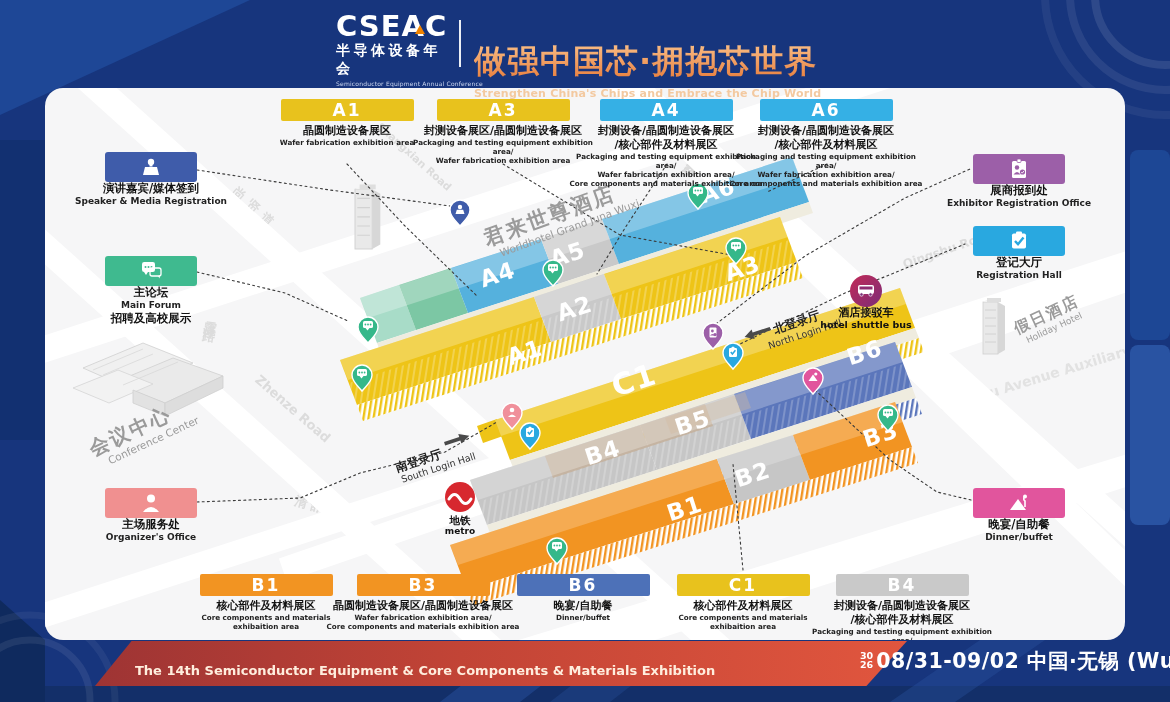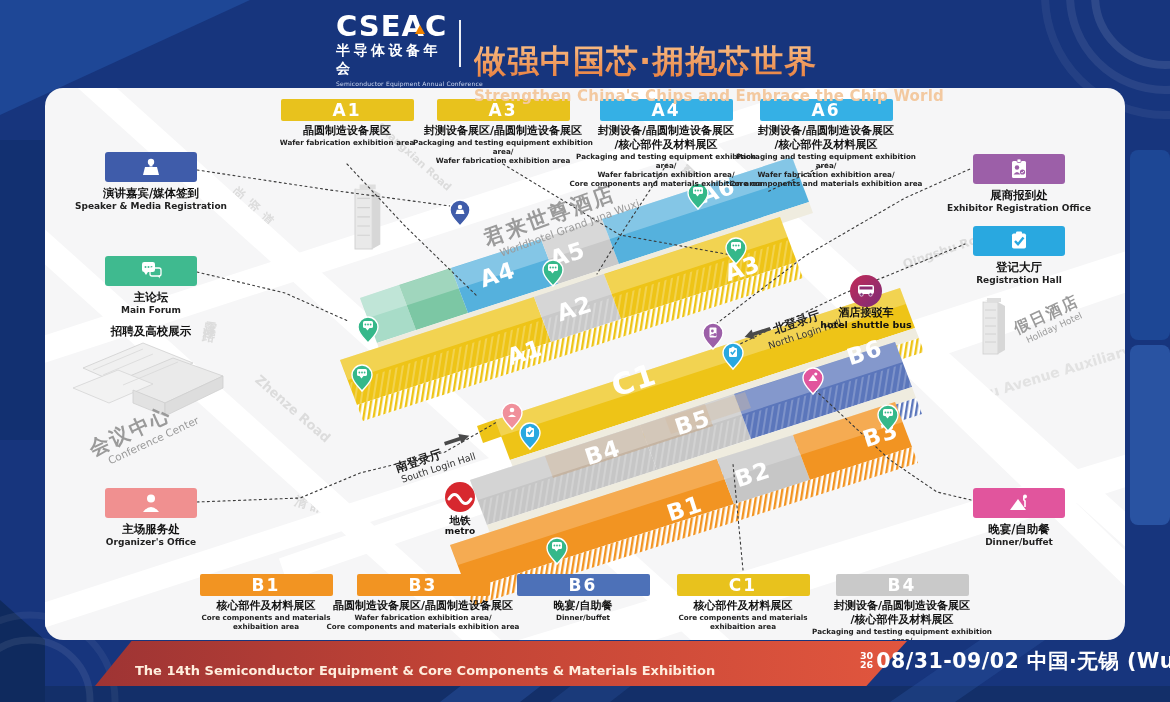--- a/index.html
+++ b/index.html
@@ -14,21 +14,21 @@
   .logo .tri{position:absolute;left:79px;top:14px;width:0;height:0;
              border-left:5px solid transparent;border-right:5px solid transparent;
              border-bottom:9px solid #f08300;}
   .logo .cn{font-size:14px;font-weight:700;letter-spacing:3.5px;margin-top:1px;}
   .logo .en{font-size:6px;color:#cdd8f0;letter-spacing:.2px;margin-top:2px;white-space:nowrap;}
   .hdr-divider{position:absolute;left:459px;top:20px;width:2px;height:47px;background:rgba(255,255,255,.92);z-index:5;}
   .slogan{position:absolute;left:474px;top:12px;z-index:5;}
   .slogan .cn{font-size:32px;font-weight:800;letter-spacing:1px;color:#ef9050;
               background:linear-gradient(180deg,#f9bc84 10%,#e87f3e 90%);
               -webkit-background-clip:text;background-clip:text;margin-top:28px;-webkit-text-fill-color:transparent;}
-  .slogan .en{font-size:15px;font-weight:600;color:#f3c9a0;margin-top:3px;letter-spacing:.2px;}
+  .slogan .en{font-size:11px;font-weight:600;color:#f3c9a0;margin-top:3px;letter-spacing:.2px;}
 
   
   .panel{position:absolute;left:45px;top:88px;width:1080px;height:552px;background:#f6f6f7;
          border-radius:18px;overflow:hidden;z-index:3;}
   .roadlbl{position:absolute;color:#dcdcdc;font-weight:700;white-space:nowrap;transform-origin:left top;z-index:1;}
   .roadlbl.vert{writing-mode:vertical-rl;}
   .mapsvg{position:absolute;left:0;top:0;z-index:2;}
 
   
   .badge{position:absolute;width:200px;text-align:center;z-index:4;}
@@ -36,21 +36,21 @@
               font-size:17px;font-weight:800;line-height:22px;letter-spacing:2px;}
   .badge .cn{font-size:11px;font-weight:700;color:#121212;margin-top:3px;line-height:1.25;}
   .badge .en{font-size:7.2px;font-weight:600;color:#222;line-height:1.25;}
   .c-yellow{background:#e8c21d;} .c-skyblue{background:#35b0e5;}
   .c-orange{background:#f29422;} .c-blue{background:#4d71b8;} .c-gray{background:#c9c9c9;}
 
   
   .legend{position:absolute;width:160px;text-align:center;z-index:4;}
   .legend .lbox{width:92px;height:30px;margin:0 auto;border-radius:3px;
                 display:flex;align-items:center;justify-content:center;}
-  .legend .cn{font-size:11.5px;font-weight:700;color:#121212;margin-top:5px;line-height:1.2;}
+  .legend .cn{font-size:11.5px;font-weight:700;color:#121212;line-height:1.2;}
   .legend .en{font-size:9px;font-weight:600;color:#222;line-height:1.2;}
   .b-blue{background:#3f5caa;} .b-green{background:#3fba8f;} .b-pink{background:#f09090;}
   .b-purple{background:#9c5fa8;} .b-cyan{background:#29a8e0;} .b-magenta{background:#e1559d;}
 
   
   .ribbon{position:absolute;left:95px;top:641px;width:812px;height:45px;z-index:4;
           background:linear-gradient(90deg,#9e3434 0%,#c24436 45%,#e1563e 100%);
           clip-path:polygon(4.5% 0,100% 0,95% 100%,0 100%);
           color:#fff;padding:4px 0 0 40px;}
   .ribbon .cn{font-size:19px;font-weight:800;letter-spacing:1px;}
@@ -410,21 +410,21 @@
           <circle cx="12.5" cy="7" r="1" fill="#3fba8f"></circle>
             <circle cx="15.5" cy="7" r="1" fill="#3fba8f"></circle>
             <circle cx="18.5" cy="7" r="1" fill="#3fba8f"></circle>
           <path d="M11,12 h4 l-2,3 z" fill="#fff"></path>
           <rect x="17" y="8" width="11" height="8" rx="2" fill="none" stroke="#fff" stroke-width="1.3"></rect>
           <path d="M25,16 l1.5,2.5 l0.5,-3 z" fill="#fff"></path>
         </svg>
       </div>
       <div class="cn">主论坛</div>
       <div class="en">Main Forum</div>
-      <div class="cn" style="margin-top:9px">招聘及高校展示</div>
+      <div class="cn" style="margin-top:1px">招聘及高校展示</div>
     </div>
     <div class="legend" style="left:26px;top:400px">
       <div class="lbox b-pink">
         <svg width="36" height="22" viewBox="0 0 36 22">
           <circle cx="18" cy="6.5" r="4" fill="#fff"></circle>
             <path d="M10,20 Q18,10 26,20 Z" fill="#fff"></path>
         </svg>
       </div>
       <div class="cn">主场服务处</div>
       <div class="en">Organizer's Office</div>

